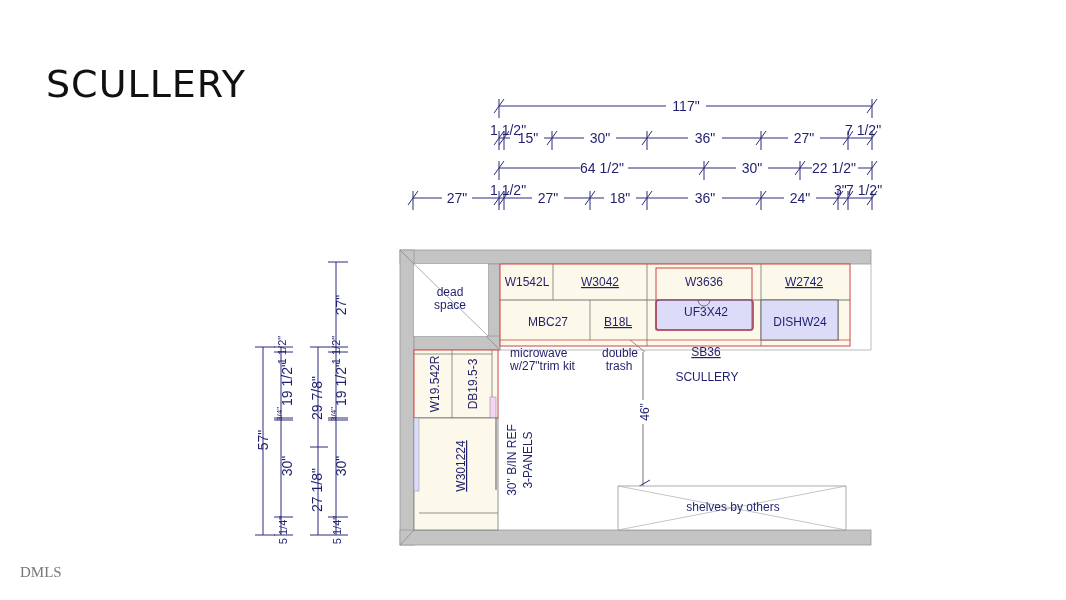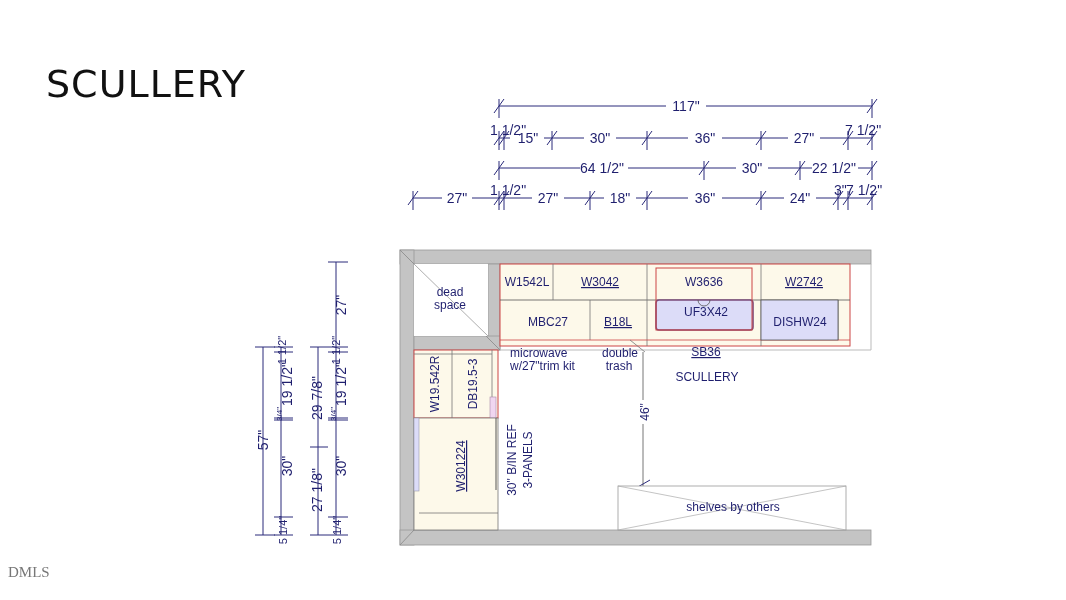--- a/index.html
+++ b/index.html
@@ -1,18 +1,18 @@
 <!DOCTYPE html>
 <html><head>
 <meta charset="utf-8">
 <style>
   html, body { margin:0; padding:0; }
   body { width:1066px; height:600px; background:#ffffff; position:relative; overflow:hidden; font-family:"Liberation Sans", sans-serif; }
   .title { position:absolute; left:46px; top:62px; font-size:38px; letter-spacing:1px; color:#111; font-family:"DejaVu Sans", sans-serif; font-weight:normal; }
-  .watermark { position:absolute; left:8px; top:564px; font-size:15px; color:#777; font-family:"Liberation Serif", serif; }
+  .watermark { position:absolute; left:20px; top:564px; font-size:15px; color:#777; font-family:"Liberation Serif", serif; }
   svg.plan { position:absolute; left:0; top:0; }
   .dim { font-family:"Liberation Sans", sans-serif; font-size:14px; fill:#1f1f6e; }
   .lbl { font-family:"Liberation Sans", sans-serif; font-size:12px; fill:#1f1f6e; }
 </style>
 </head>
 <body>
 
 <div class="title">SCULLERY</div>
 
 <svg class="plan" width="1066" height="600" viewBox="0 0 1066 600">

